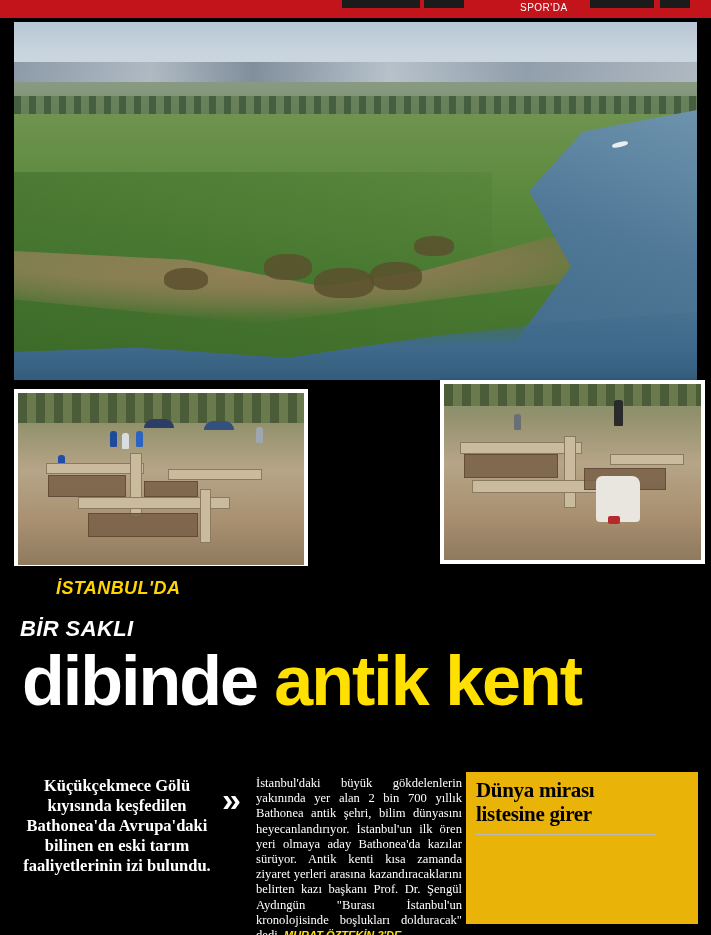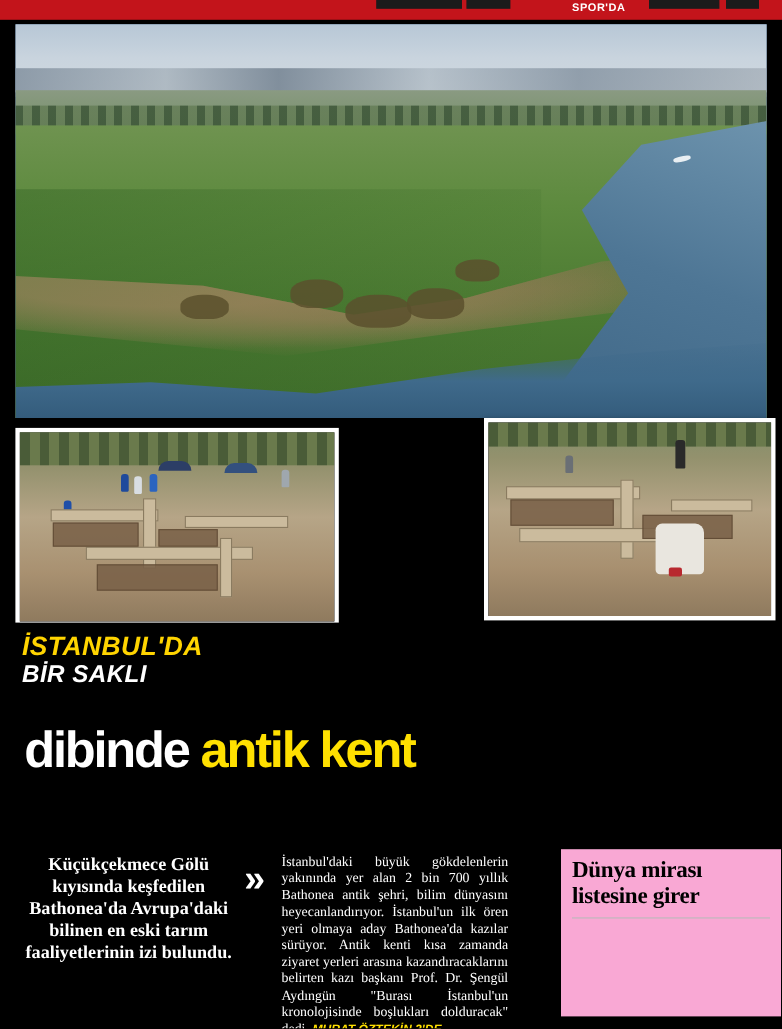--- a/index.html
+++ b/index.html
@@ -35,21 +35,21 @@
   }
   .top-strip .b1 { left: 342px; top: -6px; width: 78px; height: 14px; }
   .top-strip .b2 { left: 424px; top: -4px; width: 40px; height: 12px; }
   .top-strip .b3 { left: 590px; top: -7px; width: 64px; height: 15px; }
   .top-strip .b4 { left: 660px; top: -5px; width: 30px; height: 13px; }
   .top-strip .sporda {
     position: absolute;
     left: 520px; top: 2px;
     color: #fff;
     font-size: 10px;
-    font-weight: bold;
+    font-weight: normal;
     letter-spacing: 0.5px;
   }
 
   
   .hero {
     position: absolute;
     left: 14px; top: 22px;
     width: 683px; height: 358px;
     overflow: hidden;
     background: #6f8fb0;
@@ -175,48 +175,50 @@
     width: 711px; height: 200px;
     background: #000;
   }
   .kicker {
     position: absolute;
     left: 20px; top: 10px;
     width: 170px;
   }
   .kicker .l1 {
     color: #ffd400;
-    font-size: 24px;
+    font-size: 18px;
     font-weight: bold;
     letter-spacing: 0.4px;
     line-height: 24px;
     font-style: italic;
+    margin-left: 36px;
   }
   .kicker .l2, .kicker .l3 {
     color: #fff;
     font-size: 22px;
     font-weight: bold;
     line-height: 25px;
     letter-spacing: 0.4px;
     font-style: italic;
+    margin-top: 16px;
   }
   .head-1 {
     position: absolute;
     left: 186px; top: 2px;
     color: #fff;
     font-size: 69px;
     font-weight: bold;
     letter-spacing: -2px;
     line-height: 72px;
     white-space: nowrap;
   }
   .head-2 {
     position: absolute;
     left: 22px; top: 78px;
-    font-size: 46px;
+    font-size: 70px;
     font-weight: bold;
     letter-spacing: -2px;
     line-height: 74px;
     white-space: nowrap;
   }
   .head-2 .w-white { color: #fff; }
   .head-2 .w-yellow { color: #ffe000; }
 
   
   .bottom {
@@ -259,23 +261,23 @@
   .byline {
     color: #ffe000;
     font-weight: bold;
     font-family: "Liberation Sans", sans-serif;
     font-size: 11px;
     font-style: italic;
   }
 
   .side-box {
     position: absolute;
-    left: 510px; top: 6px;
-    width: 200px; height: 152px;
-    background: #f9a8d4;
+    left: 466px; top: 6px;
+    width: 232px; height: 152px;
+    background: #eab308;
   }
   .side-box .sb-title {
     position: absolute;
     left: 10px; top: 6px;
     width: 180px;
     color: #000;
     font-family: "Liberation Serif", serif;
     font-size: 21px;
     font-weight: bold;
     line-height: 24px;

